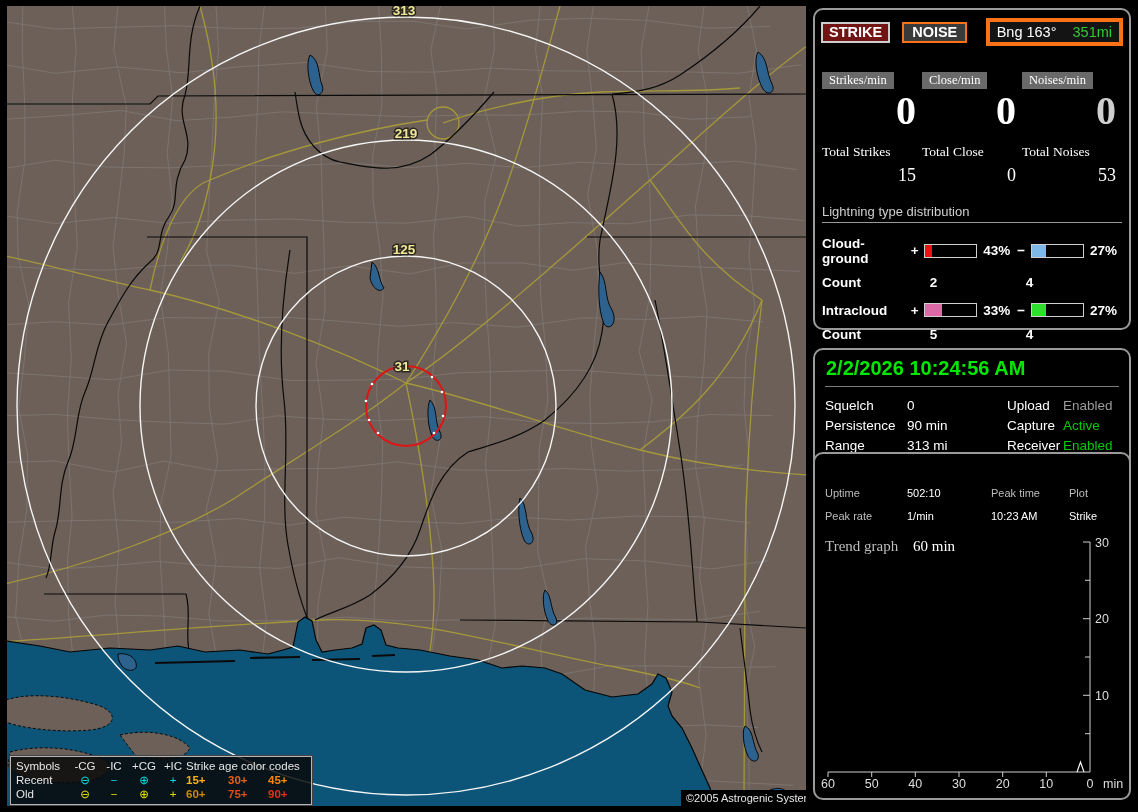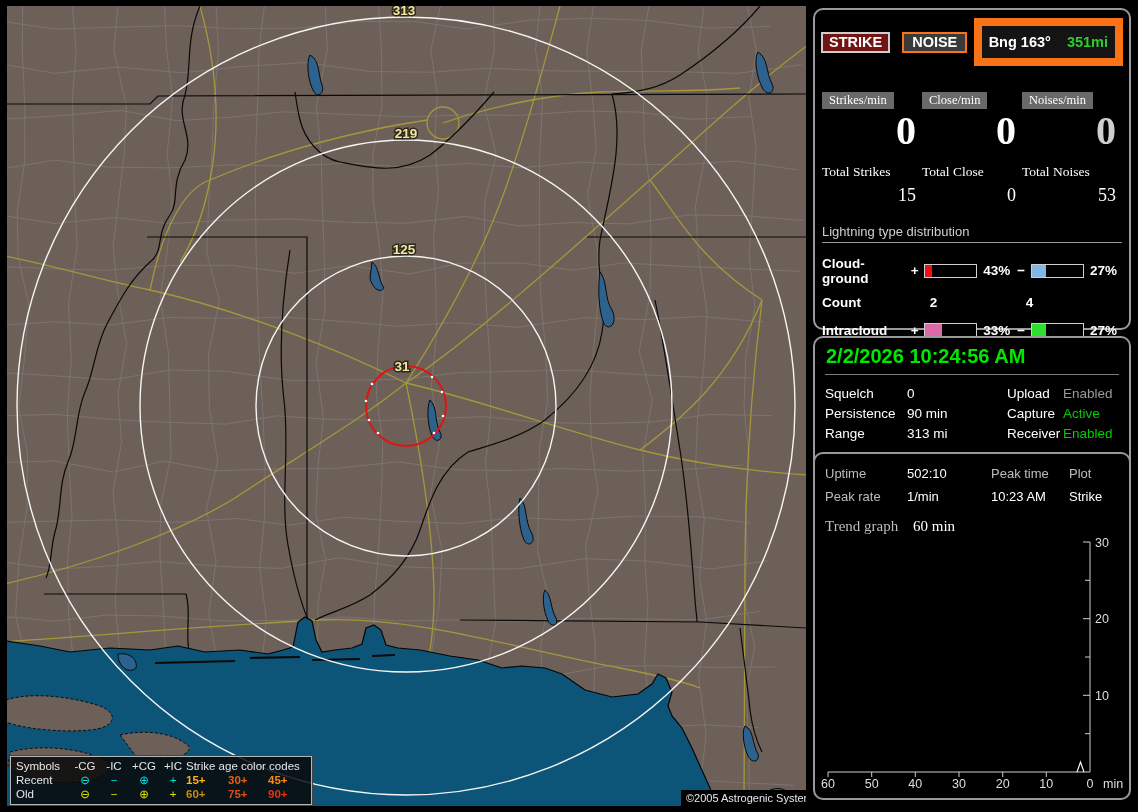--- a/index.html
+++ b/index.html
@@ -15,28 +15,28 @@
           border:1px solid #b5b5b5;outline:1px solid #444;padding:2px 5px 3px;}
   .lg-grid{display:grid;grid-template-columns:54px 30px 28px 32px 26px 42px 40px 38px;
            font-size:11.5px;line-height:14px;color:#e6e6e6;column-gap:0;}
   .lg-grid .sym{text-align:center;}
   .lg-agehdr{grid-column:6 / span 3;white-space:nowrap;}
   .lg-age{font-weight:bold;}
   
   .panel{position:absolute;left:813px;width:318px;background:#000;border:2px solid #9a9a9a;
          border-radius:10px;box-sizing:border-box;color:#fff;}
   #panel-top{top:8px;height:322px;}
-  #panel-clock{top:336px;height:144px;}
+  #panel-clock{top:348px;height:144px;}
   #panel-status{top:452px;height:348px;}
   .hdr-row{display:flex;align-items:center;margin:8px 6px 0;}
   .btn{font-weight:bold;font-size:14.5px;line-height:17px;padding:0 6px;cursor:default;}
   .btn-strike{background:#731414;border:2px solid #cdcdcd;color:#fff;}
   .btn-noise{background:#3a3a3a;border:2px solid #f97316;color:#fff;margin-left:12px;padding:0 8px;}
-  .bng{margin-left:auto;border:8px solid #f97316;background:#141414;padding:8px 7px;
-       font-weight:bold;font-size:14.5px;white-space:nowrap;}
+  .bng{margin-left:auto;border:4px solid #f97316;background:#141414;padding:2px 7px;
+       font-weight:normal;font-size:14.5px;white-space:nowrap;}
   .bng-dist{color:#2ecc2e;margin-left:12px;}
   .stats{display:flex;margin-top:26px;padding:0 7px;}
   .stat-col{width:33.33%;display:flex;flex-direction:column;font-family:Liberation Serif, serif;}
   .chip{background:#696969;color:#fff;font-size:12.5px;padding:1px 7px;align-self:flex-start;}
   .rate{font-size:40px;font-weight:bold;text-align:right;line-height:1.02;padding-right:6px;margin-top:2px;}
   .rate.dim{color:#cfcfcf;}
   .total-label{font-size:13.5px;margin-top:12px;white-space:nowrap;}
   .total-val{font-size:18px;text-align:right;padding-right:6px;margin-top:5px;}
   .dist{margin:18px 7px 0;}
   .dist-header{color:#cfcfcf;font-size:13px;border-bottom:1px solid #9a9a9a;padding-bottom:3px;}
@@ -50,21 +50,21 @@
   .count-label{width:112px;}
   .count-val{width:100px;}
   
   .clock-inner{padding:7px 10px;}
   .datetime{color:#00e800;font-size:20px;font-weight:bold;padding:0 1px 6px;border-bottom:1px solid #7d7d7d;}
   .clock-grid{margin-top:9px;font-size:13.5px;line-height:20px;}
   .cg-row{display:flex;}
   .cg-l1{width:82px;}.cg-v1{width:100px;}.cg-l2{width:56px;}.cg-v2{flex:1;}
   
   .status-inner{padding:8px 10px;position:relative;height:100%;box-sizing:border-box;}
-  .st-grid{font-size:13px;line-height:23px;}
+  .st-grid{font-size:11px;line-height:23px;margin-top:20px;}
   .st-row{display:flex;}
   .st-c1{width:82px;}.st-c2{width:84px;}.st-c3{width:78px;}.st-c4{flex:1;}
   .lbl{color:#bdbdbd;}
   .st-row3{display:flex;margin-top:7px;font-size:15px;line-height:23px;font-family:Liberation Serif, serif;}
   .trend-svg{position:absolute;left:0;top:0;pointer-events:none;}
 </style>
 </head>
 <body>
 
 <div class="map-wrap">

